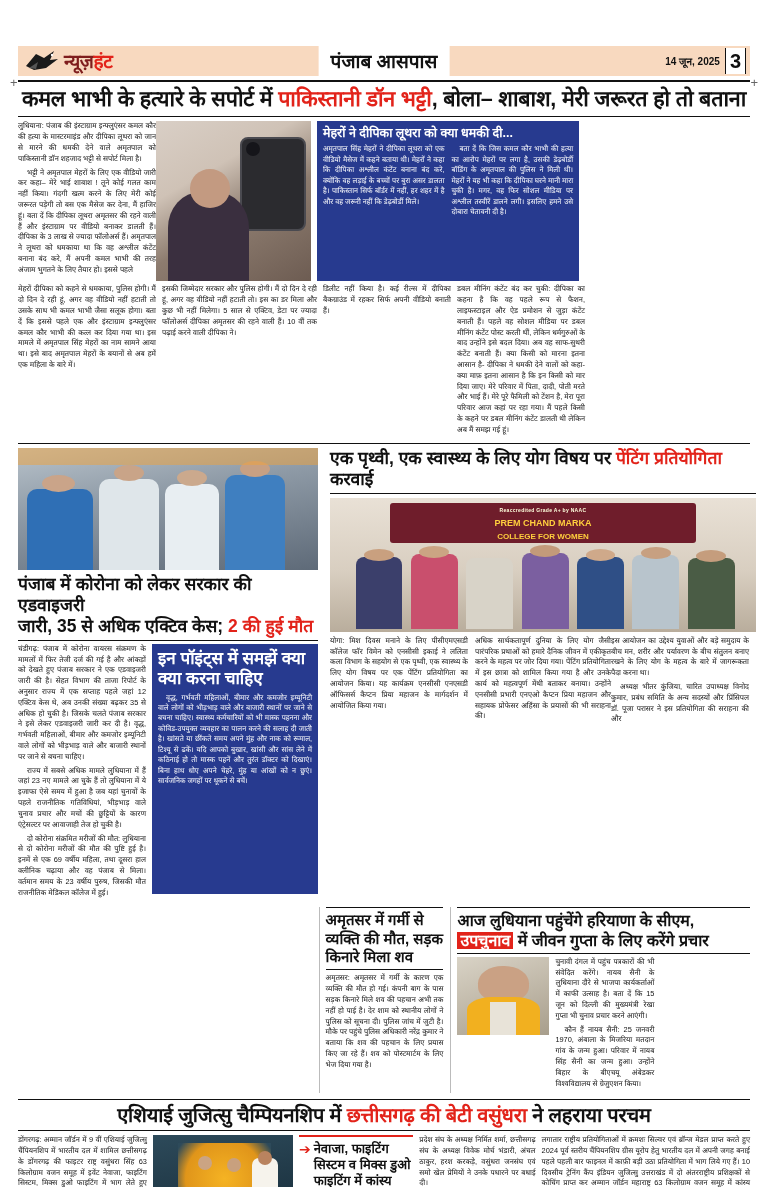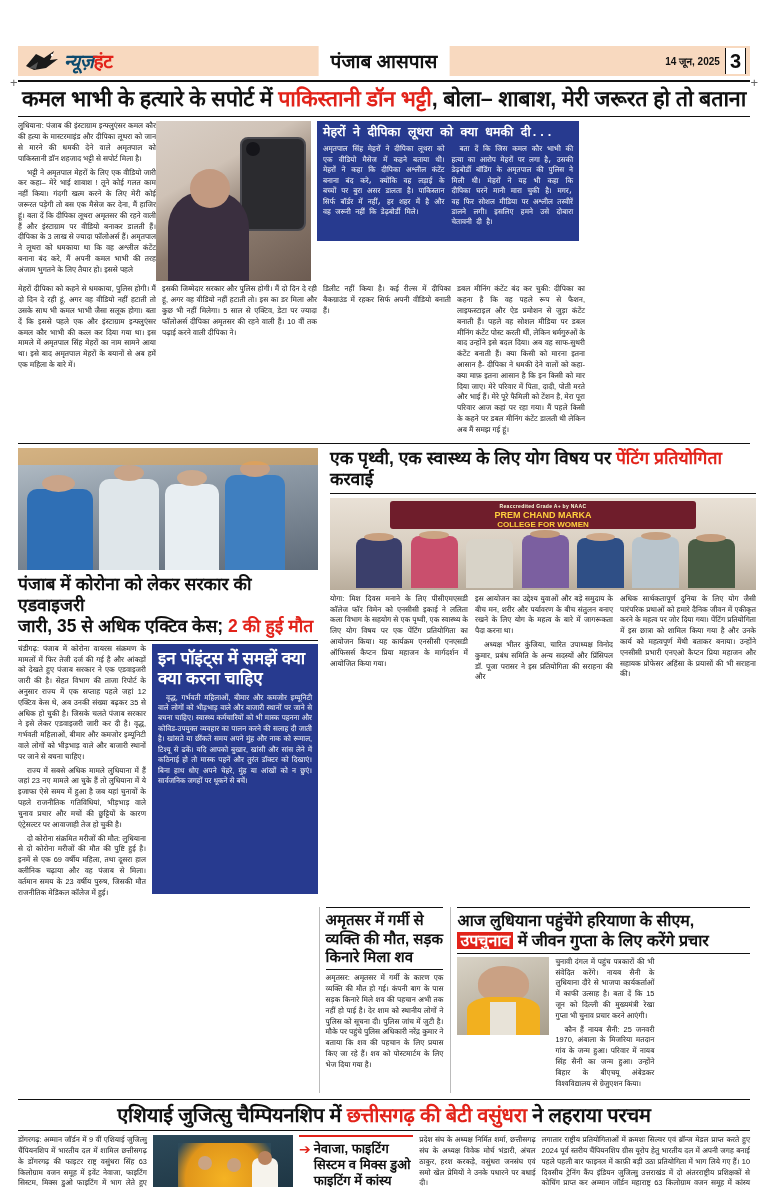--- a/index.html
+++ b/index.html
@@ -19,21 +19,21 @@
 
   
   .masthead{
     position:relative;margin-top:46px;height:30px;
     background:#f8d9bf;display:flex;align-items:center;
     border-bottom:0;
   }
   .logo-wrap{display:flex;align-items:center;gap:2px;padding-left:6px;min-width:150px;}
   .eagle{width:38px;height:26px;position:relative;flex:0 0 auto;}
   .brand{font-size:19px;font-weight:bold;letter-spacing:-.4px;white-space:nowrap;}
-  .brand .b1{color:#0c4a6e;font-style:italic;}
+  .brand .b1{color:#7f1d1d;}
   .brand .b2{color:#e2231a;}
   .center-title{
     position:absolute;left:50%;transform:translateX(-50%);
     background:#fff;padding:0 12px;height:30px;display:flex;align-items:center;
   }
   .center-title span{font-size:19px;font-weight:bold;color:#111;white-space:nowrap;}
   .date-wrap{margin-left:auto;display:flex;align-items:center;gap:5px;padding-right:4px;}
   .date-txt{font-size:10px;font-weight:bold;color:#111;}
   .pageno{
     font-size:20px;font-weight:bold;color:#111;
@@ -136,21 +136,21 @@
 
     <div class="photo" style="width:155px;height:160px;margin-right:6px;">
       <div class="ph-inner" style="background:linear-gradient(150deg,#d9cfc6 0%,#cfc2b6 32%,#8d7c6f 58%,#6d5c52 100%);">
         <div style="position:absolute;left:54%;top:10%;width:40%;height:56%;background:#2b2b2f;border-radius:8px;border:2px solid #4a4a50;"></div>
         <div style="position:absolute;left:58%;top:13%;width:14px;height:14px;border-radius:50%;background:#15151a;"></div>
         <div style="position:absolute;left:8%;top:44%;width:52%;height:56%;background:#3a2f3f;border-radius:40% 40% 0 0;"></div>
         <div style="position:absolute;left:22%;top:30%;width:26%;height:24%;background:#c39a81;border-radius:50%;"></div>
       </div>
     </div>
 
-    <div class="bluebox" style="width:262px;height:120px;overflow:hidden;font-family:Liberation Mono, monospace;">
+    <div class="bluebox" style="width:262px;height:160px;overflow:hidden;">
       <div class="bx-hd">मेहरों ने दीपिका लूथरा को क्या धमकी दी...</div>
       <div class="bx-body">
         <p class="noind">अमृतपाल सिंह मेहरों ने दीपिका लूथरा को एक वीडियो मैसेज में कहने बताया थी। मेहरों ने कहा कि दीपिका अश्लील कंटेंट बनाना बंद करे, क्योंकि वह लड़ाई के बच्चों पर बुरा असर डालता है। पाकिस्तान सिर्फ बॉर्डर में नहीं, हर शहर में है और वह जरूरी नहीं कि डेढ़बोर्डी मिले।</p>
         <p>बता दें कि जिस कमल कौर भाभी की हत्या का आरोप मेहरों पर लगा है, उसकी डेढ़बोर्डी बॉडिंग के अमृतपाल की पुलिस ने मिली थी। मेहरों ने यह भी कहा कि दीपिका घरने मानी मारा चुकी है। मगर, वह फिर सोशल मीडिया पर अश्लील तस्वीरें डालने लगी। इसलिए हमने उसे दोबारा चेतावनी दी है।</p>
       </div>
     </div>
   </div>
 
   <div class="flexrow" style="margin-top:3px;">
     <div class="col" style="width:138px;padding-right:6px;">
@@ -208,21 +208,21 @@
     </div>
 
     <div class="sep-v" style="margin:0 6px;"></div>
 
     <div style="width:426px;">
       <h2 class="sec" style="margin-top:0;">
         <span>एक पृथ्वी, एक स्वास्थ्य के लिए योग विषय पर </span><span class="red">पेंटिंग प्रतियोगिता</span><span> करवाई</span>
       </h2>
       <div class="rule-thin"></div>
 
-      <div class="photo" style="width:426px;height:92px;margin-top:4px;">
+      <div class="photo" style="width:426px;height:134px;margin-top:4px;">
         <div class="ph-inner" style="background:linear-gradient(180deg,#e9e1d6 0%,#d8cec0 55%,#b9ad9c 100%);">
           <div style="position:absolute;left:14%;top:4%;width:72%;height:30%;background:#6f1d2b;border-radius:3px;"></div>
           <div style="position:absolute;left:14%;top:6%;width:72%;height:7%;display:flex;align-items:center;justify-content:center;color:#ffd;font-size:5px;font-weight:bold;letter-spacing:.3px;">Reaccredited Grade A+ by NAAC</div>
           <div style="position:absolute;left:14%;top:13%;width:72%;height:11%;display:flex;align-items:center;justify-content:center;color:#ffcf3d;font-size:9px;font-weight:bold;">PREM CHAND MARKA</div>
           <div style="position:absolute;left:14%;top:24%;width:72%;height:10%;display:flex;align-items:center;justify-content:center;color:#ffcf3d;font-size:8px;font-weight:bold;">COLLEGE FOR WOMEN</div>
           <div style="position:absolute;left:6%;top:44%;width:11%;height:54%;background:#3b3f6b;border-radius:8px 8px 0 0;"></div>
           <div style="position:absolute;left:19%;top:42%;width:11%;height:56%;background:#c94f6d;border-radius:8px 8px 0 0;"></div>
           <div style="position:absolute;left:32%;top:45%;width:11%;height:53%;background:#d8d3c8;border-radius:8px 8px 0 0;"></div>
           <div style="position:absolute;left:45%;top:41%;width:11%;height:57%;background:#7b5fa0;border-radius:8px 8px 0 0;"></div>
           <div style="position:absolute;left:58%;top:44%;width:11%;height:54%;background:#2f4f86;border-radius:8px 8px 0 0;"></div>
@@ -235,26 +235,26 @@
           <div style="position:absolute;left:60%;top:38%;width:7%;height:9%;background:#cfa98a;border-radius:50%;"></div>
           <div style="position:absolute;left:73%;top:37%;width:7%;height:9%;background:#c7a081;border-radius:50%;"></div>
           <div style="position:absolute;left:86%;top:39%;width:7%;height:9%;background:#c59d7d;border-radius:50%;"></div>
         </div>
       </div>
 
       <div class="flexrow" style="margin-top:4px;">
         <div class="col" style="width:138px;padding-right:7px;">
           <p class="noind">योगा: मिश दिवस मनाने के लिए पीसीएमएसडी कॉलेज फॉर विमेन को एनसीसी इकाई ने ललिता कला विभाग के सहयोग से एक पृथ्वी, एक स्वास्थ्य के लिए योग विषय पर एक पेंटिंग प्रतियोगिता का आयोजन किया। यह कार्यक्रम एनसीसी एनएसडी ऑफिसर्स कैप्टन प्रिया महाजन के मार्गदर्शन में आयोजित किया गया।</p>
         </div>
+        <div class="col" style="width:136px;">
+          <p class="noind">अधिक सार्थकतापूर्ण दुनिया के लिए योग जैसी पारंपरिक प्रथाओं को हमारे दैनिक जीवन में एकीकृत करने के महत्व पर जोर दिया गया। पेंटिंग प्रतियोगिता में इस छात्रा को शामिल किया गया है और उनके कार्य को महत्वपूर्ण मेंथी बताकर बनाया। उन्होंने एनसीसी प्रभारी एनएओ कैप्टन प्रिया महाजन और सहायक प्रोफेसर अहिंसा के प्रयासों की भी सराहना की।</p>
+        </div>
         <div class="col" style="width:138px;padding-right:7px;">
           <p class="noind">इस आयोजन का उद्देश्य युवाओं और बड़े समुदाय के बीच मन, शरीर और पर्यावरण के बीच संतुलन बनाए रखने के लिए योग के महत्व के बारे में जागरूकता पैदा करना था।</p>
           <p>अध्यक्ष भीतर कुंजिया, चारित उपाध्यक्ष विनोद कुमार, प्रबंध समिति के अन्य सदस्यों और प्रिंसिपल डॉ. पूजा परासर ने इस प्रतियोगिता की सराहना की और</p>
-        </div>
-        <div class="col" style="width:136px;">
-          <p class="noind">अधिक सार्थकतापूर्ण दुनिया के लिए योग जैसी पारंपरिक प्रथाओं को हमारे दैनिक जीवन में एकीकृत करने के महत्व पर जोर दिया गया। पेंटिंग प्रतियोगिता में इस छात्रा को शामिल किया गया है और उनके कार्य को महत्वपूर्ण मेंथी बताकर बनाया। उन्होंने एनसीसी प्रभारी एनएओ कैप्टन प्रिया महाजन और सहायक प्रोफेसर अहिंसा के प्रयासों की भी सराहना की।</p>
         </div>
       </div>
     </div>
   </div>
 
   <div class="flexrow" style="margin-top:6px;">
     <div style="width:300px;"></div>
     <div class="sep-v" style="margin:0 6px;"></div>
 
     <div style="width:120px;padding-right:7px;">

